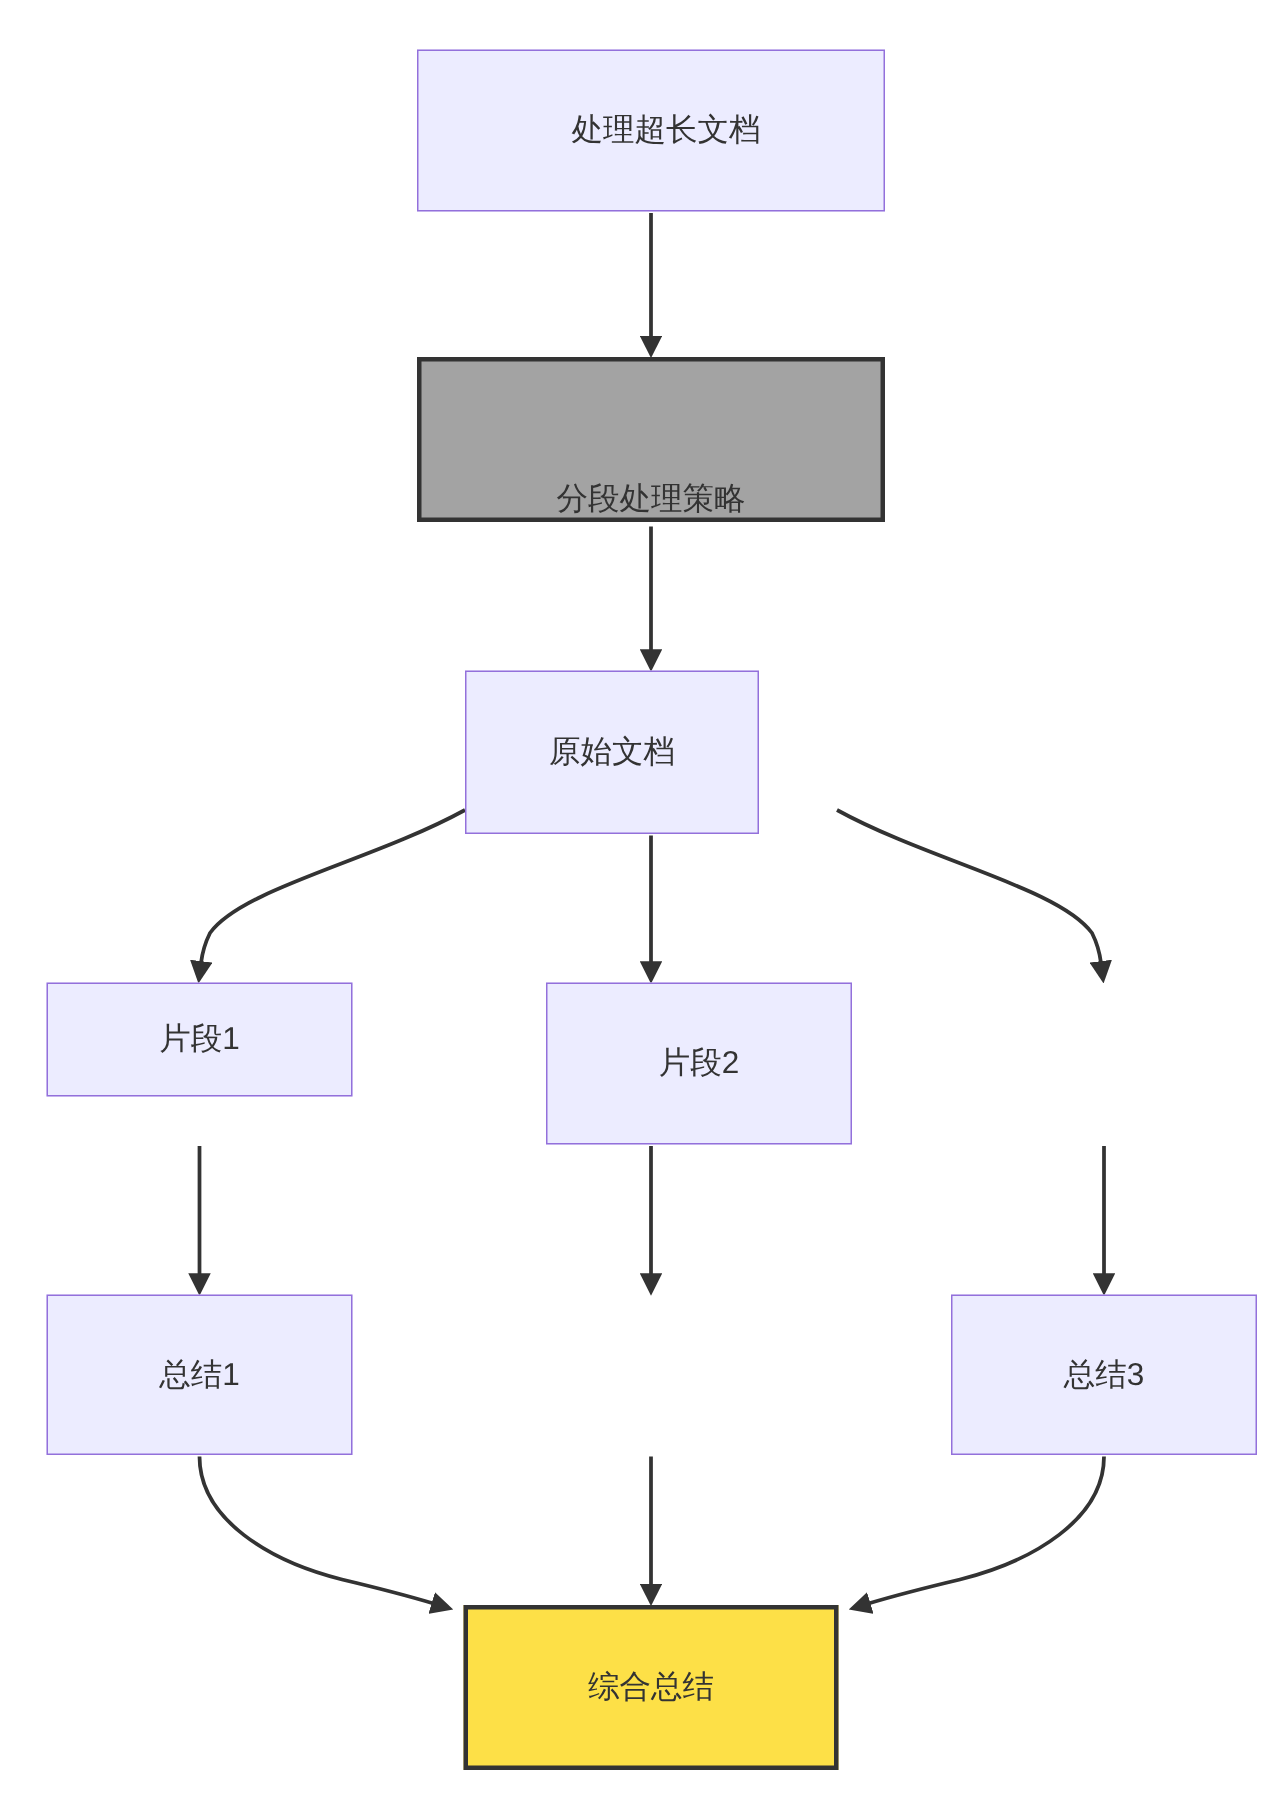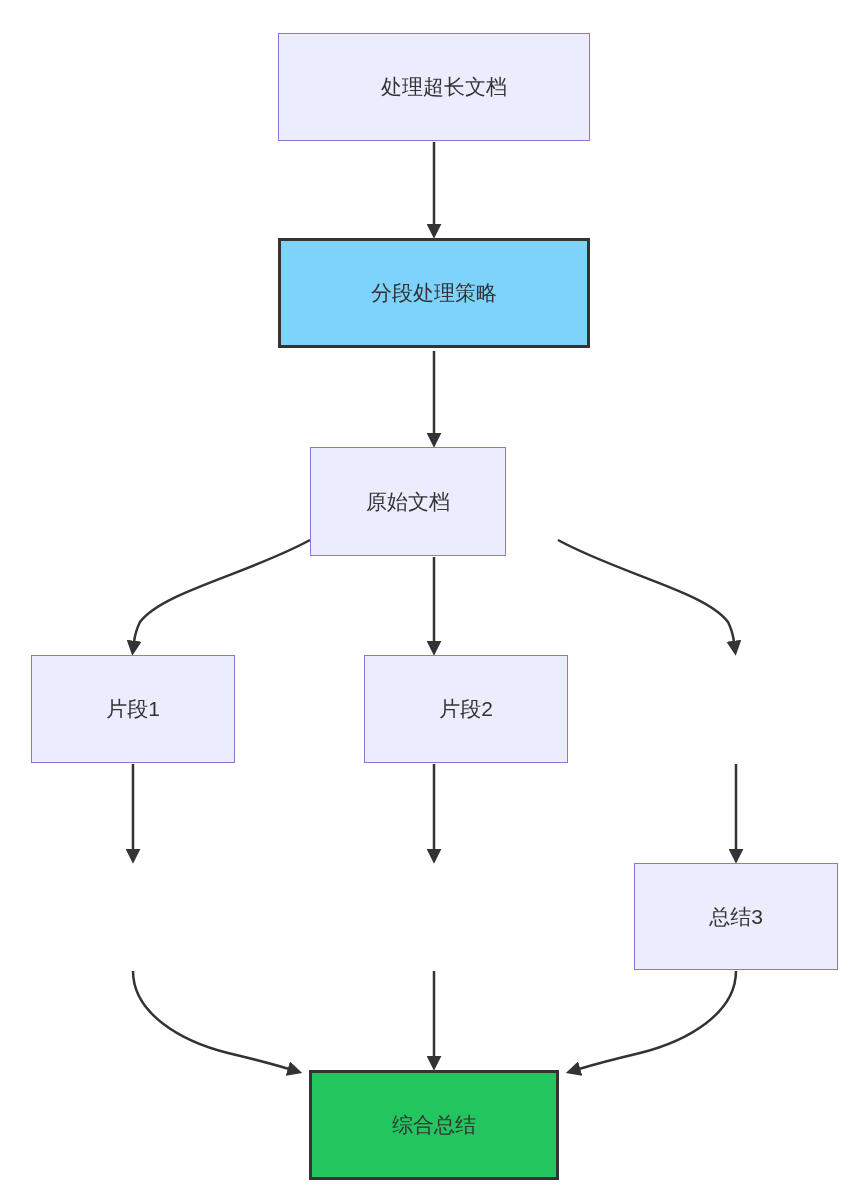--- a/index.html
+++ b/index.html
@@ -35,32 +35,33 @@
     justify-content: center;
     background: #ECECFF;
     border: 1.5px solid #9370DB;
     color: #333333;
     font-size: 21px;
     line-height: 1.2;
     text-align: center;
     white-space: nowrap;
   }
   .node--emphasis {
-    background: #7dd3fc;
+    background: #a3a3a3;
     border: 3.5px solid #333333;
+    align-items: flex-end;
   }
   .node--success {
-    background: #22c55e;
+    background: #fde047;
     border: 3.5px solid #333333;
   }
   
   .n-process   { left: 278px; top: 33px;   width: 312px; height: 108px; padding-left: 20px; }
   .n-strategy  { left: 278px; top: 238px;  width: 312px; height: 110px; }
   .n-original  { left: 310px; top: 447px;  width: 196px; height: 109px; }
-  .n-frag1     { left: 31px;  top: 655px;  width: 204px; height: 108px; }
+  .n-frag1     { left: 31px;  top: 655px;  width: 204px; height: 76px; }
   .n-frag2     { left: 332px; top: 655px;  width: 204px; height: 108px; margin-left: 32px; }
   .n-frag3     { left: 634px; top: 655px;  width: 204px; height: 108px; }
   .n-sum1      { left: 31px;  top: 863px;  width: 204px; height: 107px; }
   .n-sum2      { left: 332px; top: 863px;  width: 204px; height: 107px; }
   .n-sum3      { left: 634px; top: 863px;  width: 204px; height: 107px; }
   .n-final     { left: 309px; top: 1070px; width: 250px; height: 110px; }
 </style>
 </head>
 <body>
 
@@ -110,20 +111,23 @@
 
   <div class="node n-frag1">
     <span>片段1</span>
   </div>
 
   <div class="node n-frag2">
     <span>片段2</span>
   </div>
 
 
+  <div class="node n-sum1">
+    <span>总结1</span>
+  </div>
 
 
   <div class="node n-sum3">
     <span>总结3</span>
   </div>
 
   <div class="node node--success n-final">
     <span>综合总结</span>
   </div>
 

